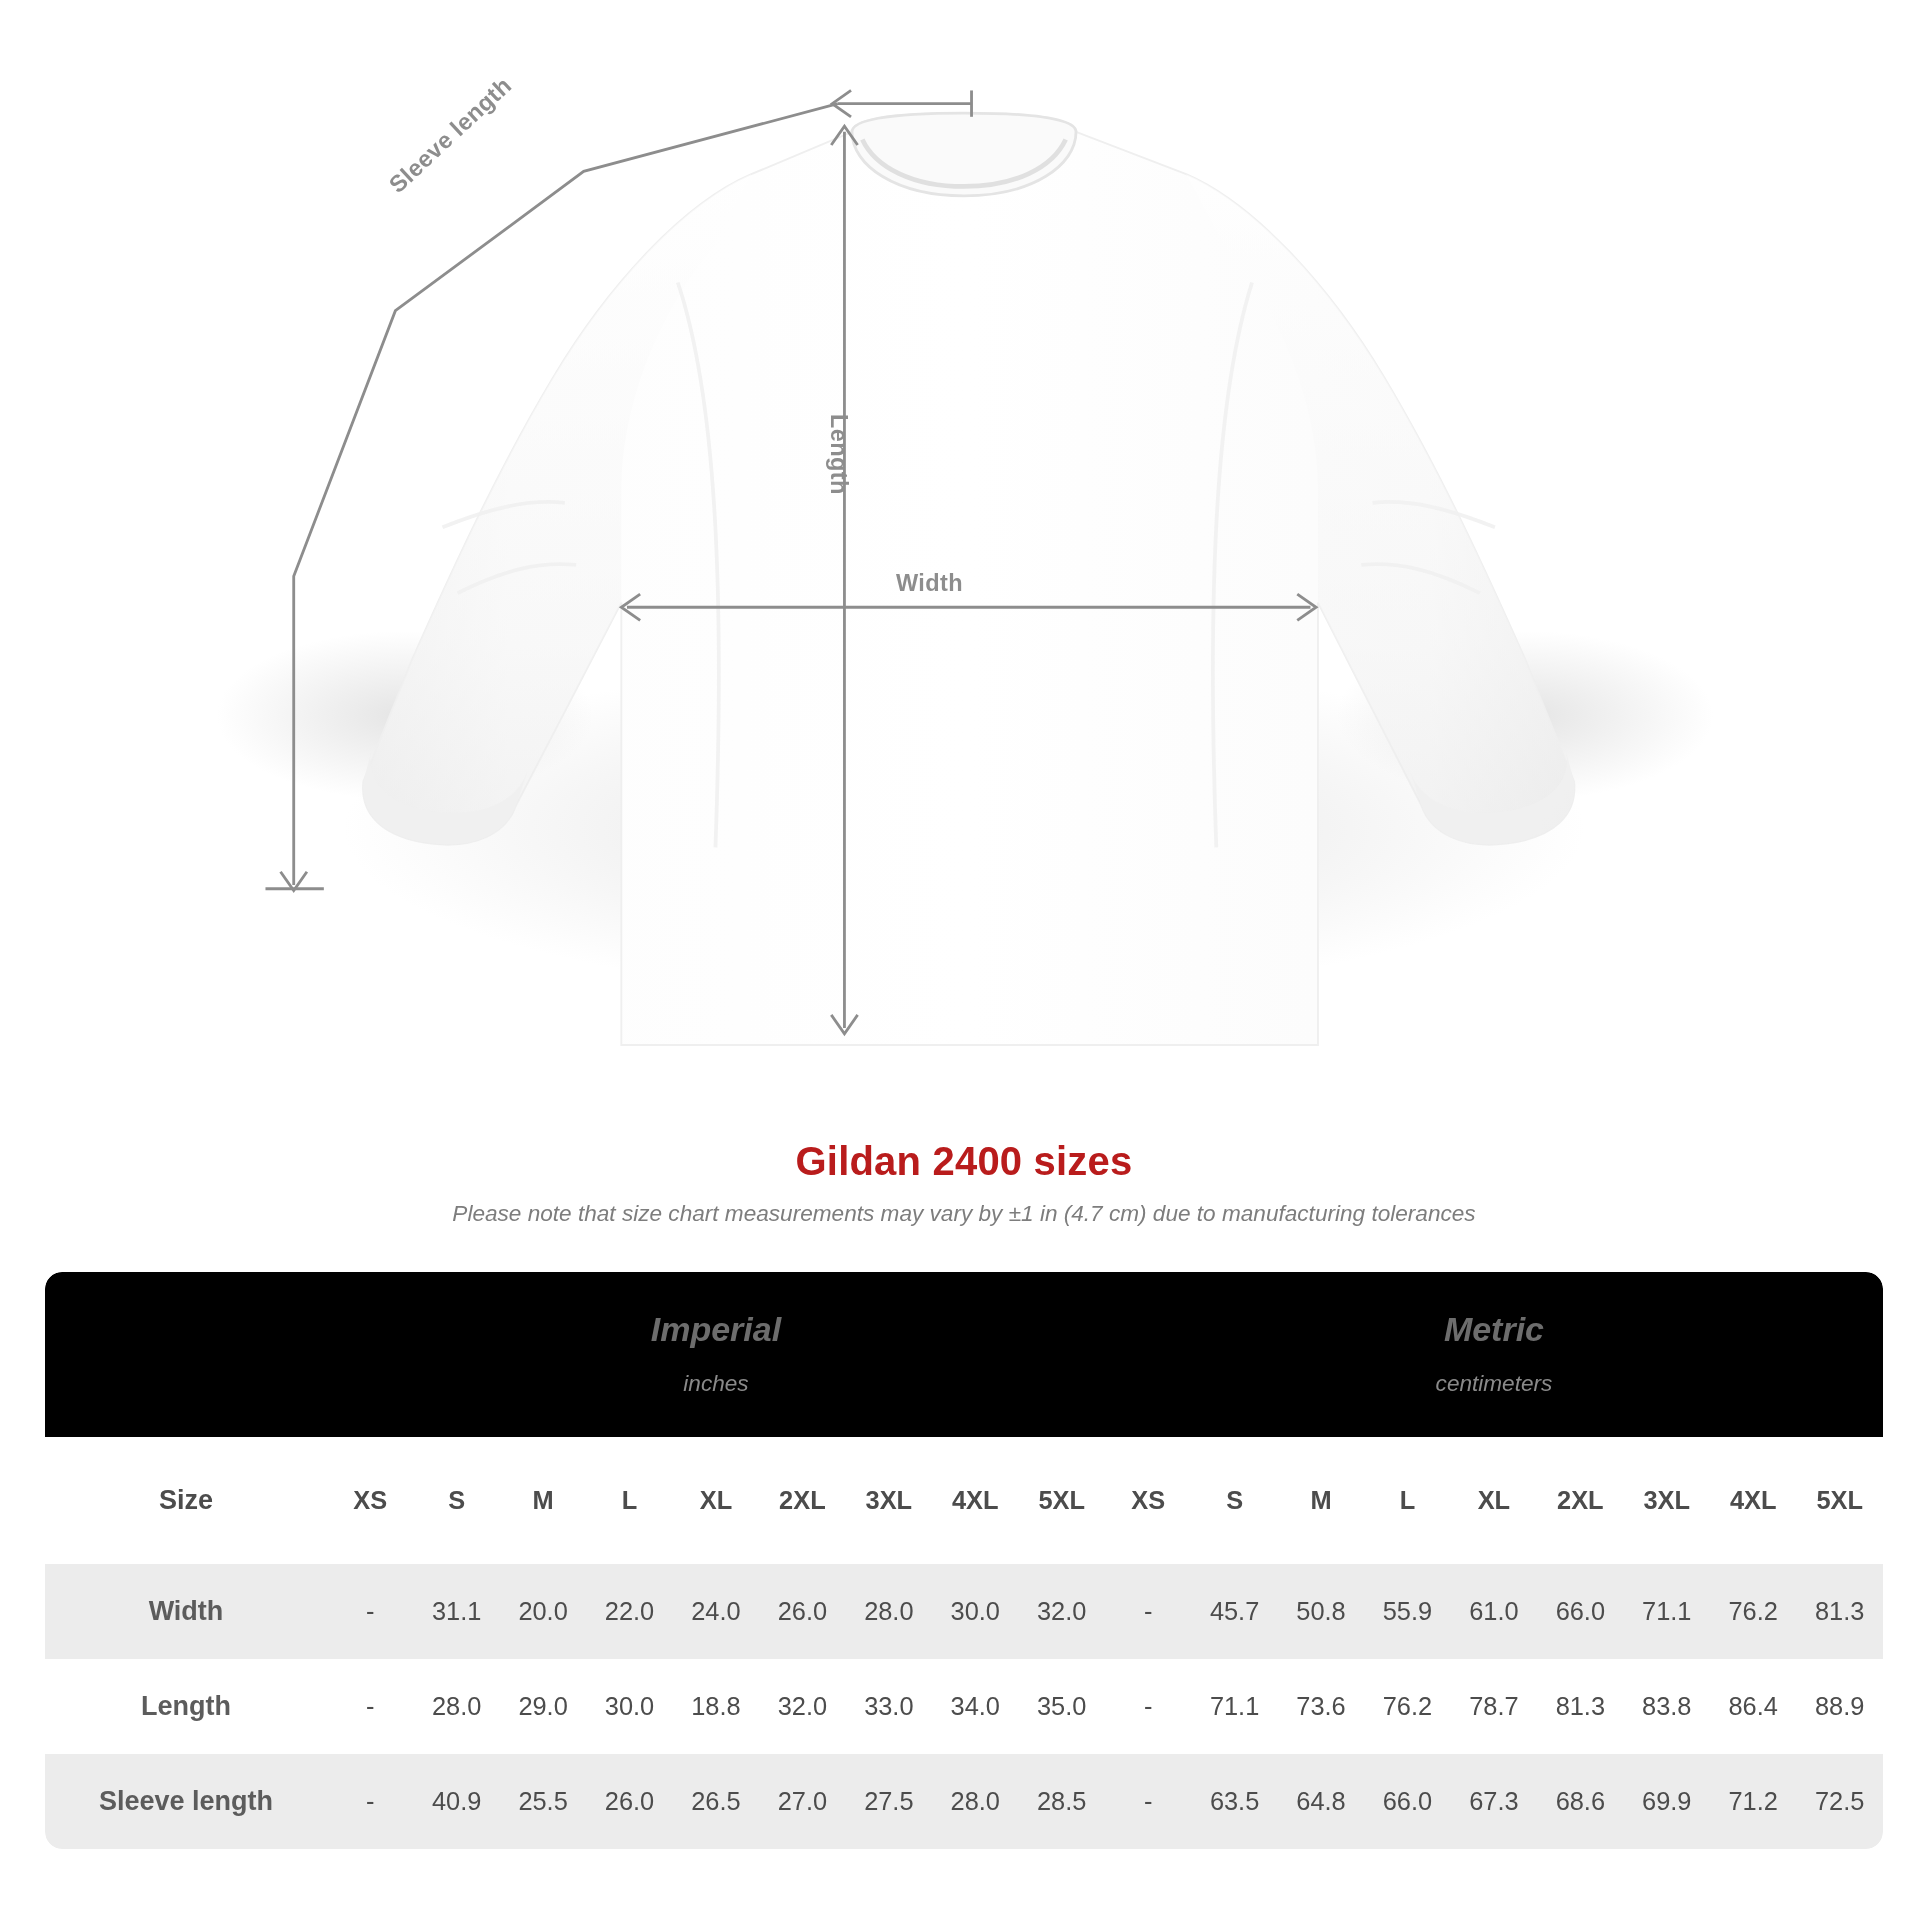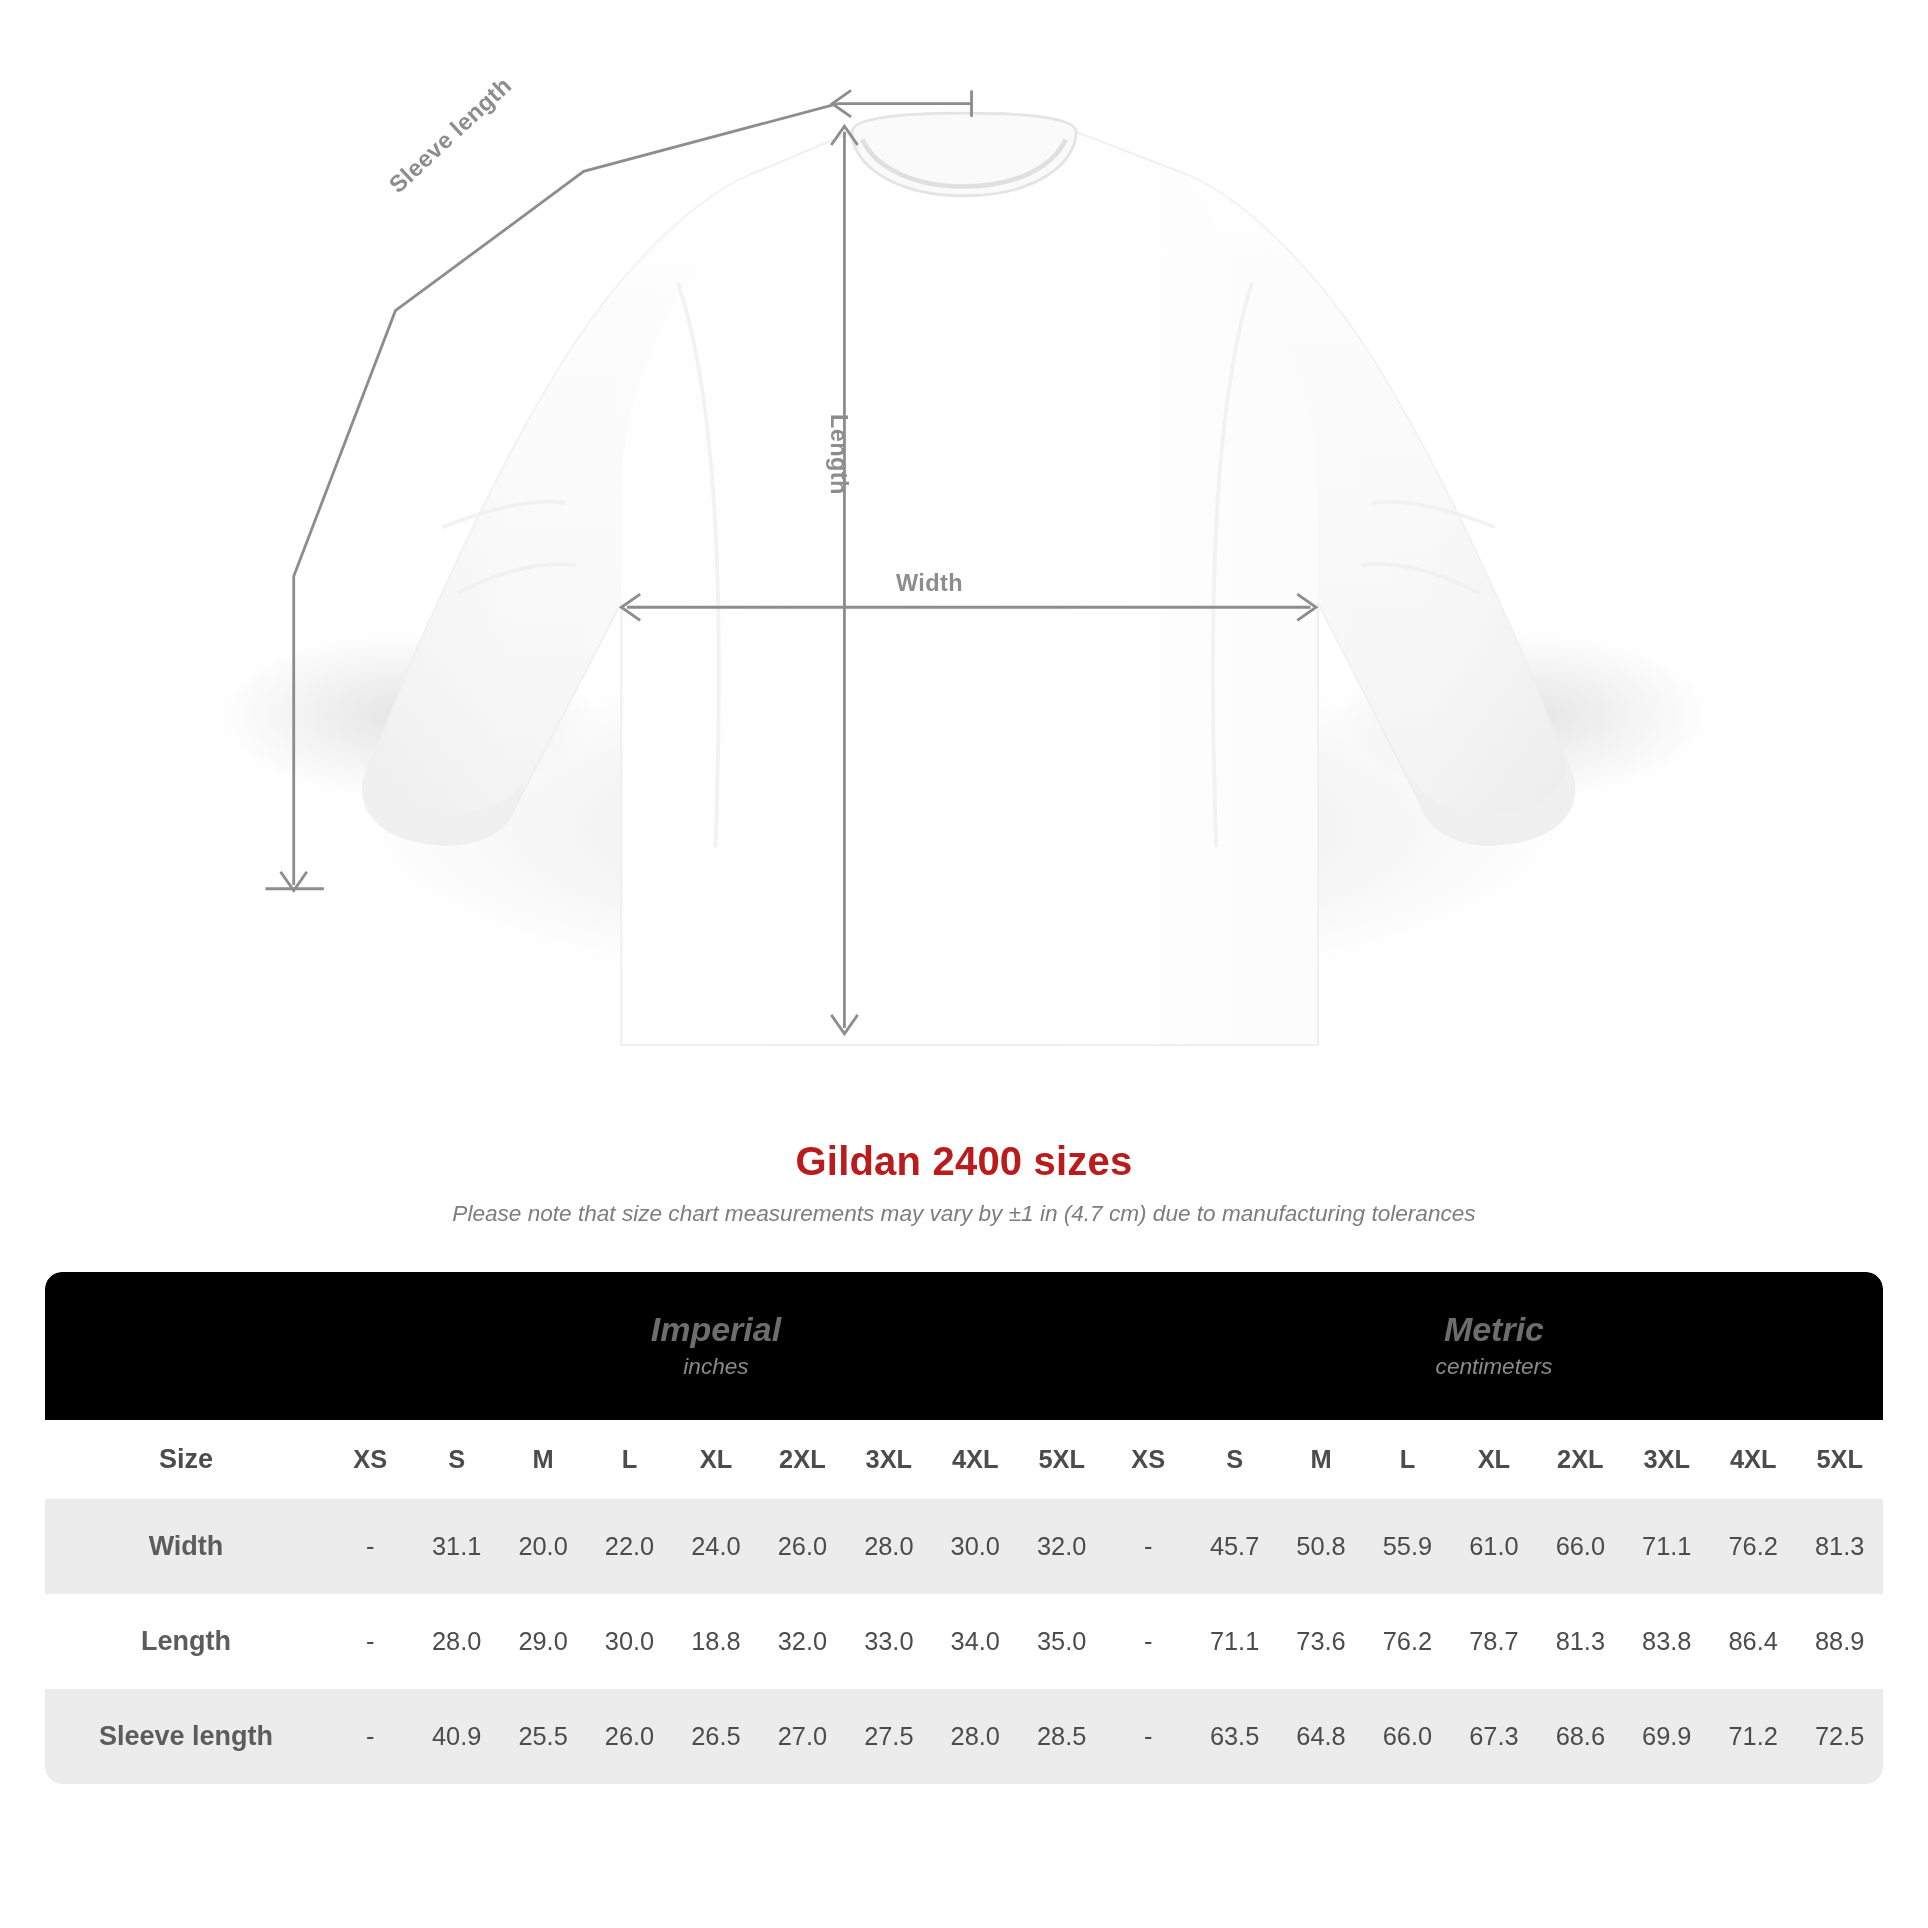--- a/index.html
+++ b/index.html
@@ -111,29 +111,29 @@
     font-size: 34px;
     font-style: italic;
     font-weight: bold;
     color: #6d6d6d;
     line-height: 1.15;
   }
   .unit-sub {
     font-size: 22.6px;
     font-style: italic;
     color: #8a8a8a;
-    margin-top: 5px;
+    margin-top: 22px;
   }
   .unit-row td.rounded-left { border-top-left-radius: 17px; }
   .unit-row td.rounded-right { border-top-right-radius: 17px; }
 
   
   .head-row td {
     background: #ffffff;
-    padding: 24px 0;
+    padding: 48px 0;
     font-weight: bold;
     font-size: 26px;
     color: #6a6a6a;
   }
   .head-row td.rowlabel { font-size: 27px; }
 
   
   .data-row td {
     padding: 32px 0;
     font-size: 26px;

